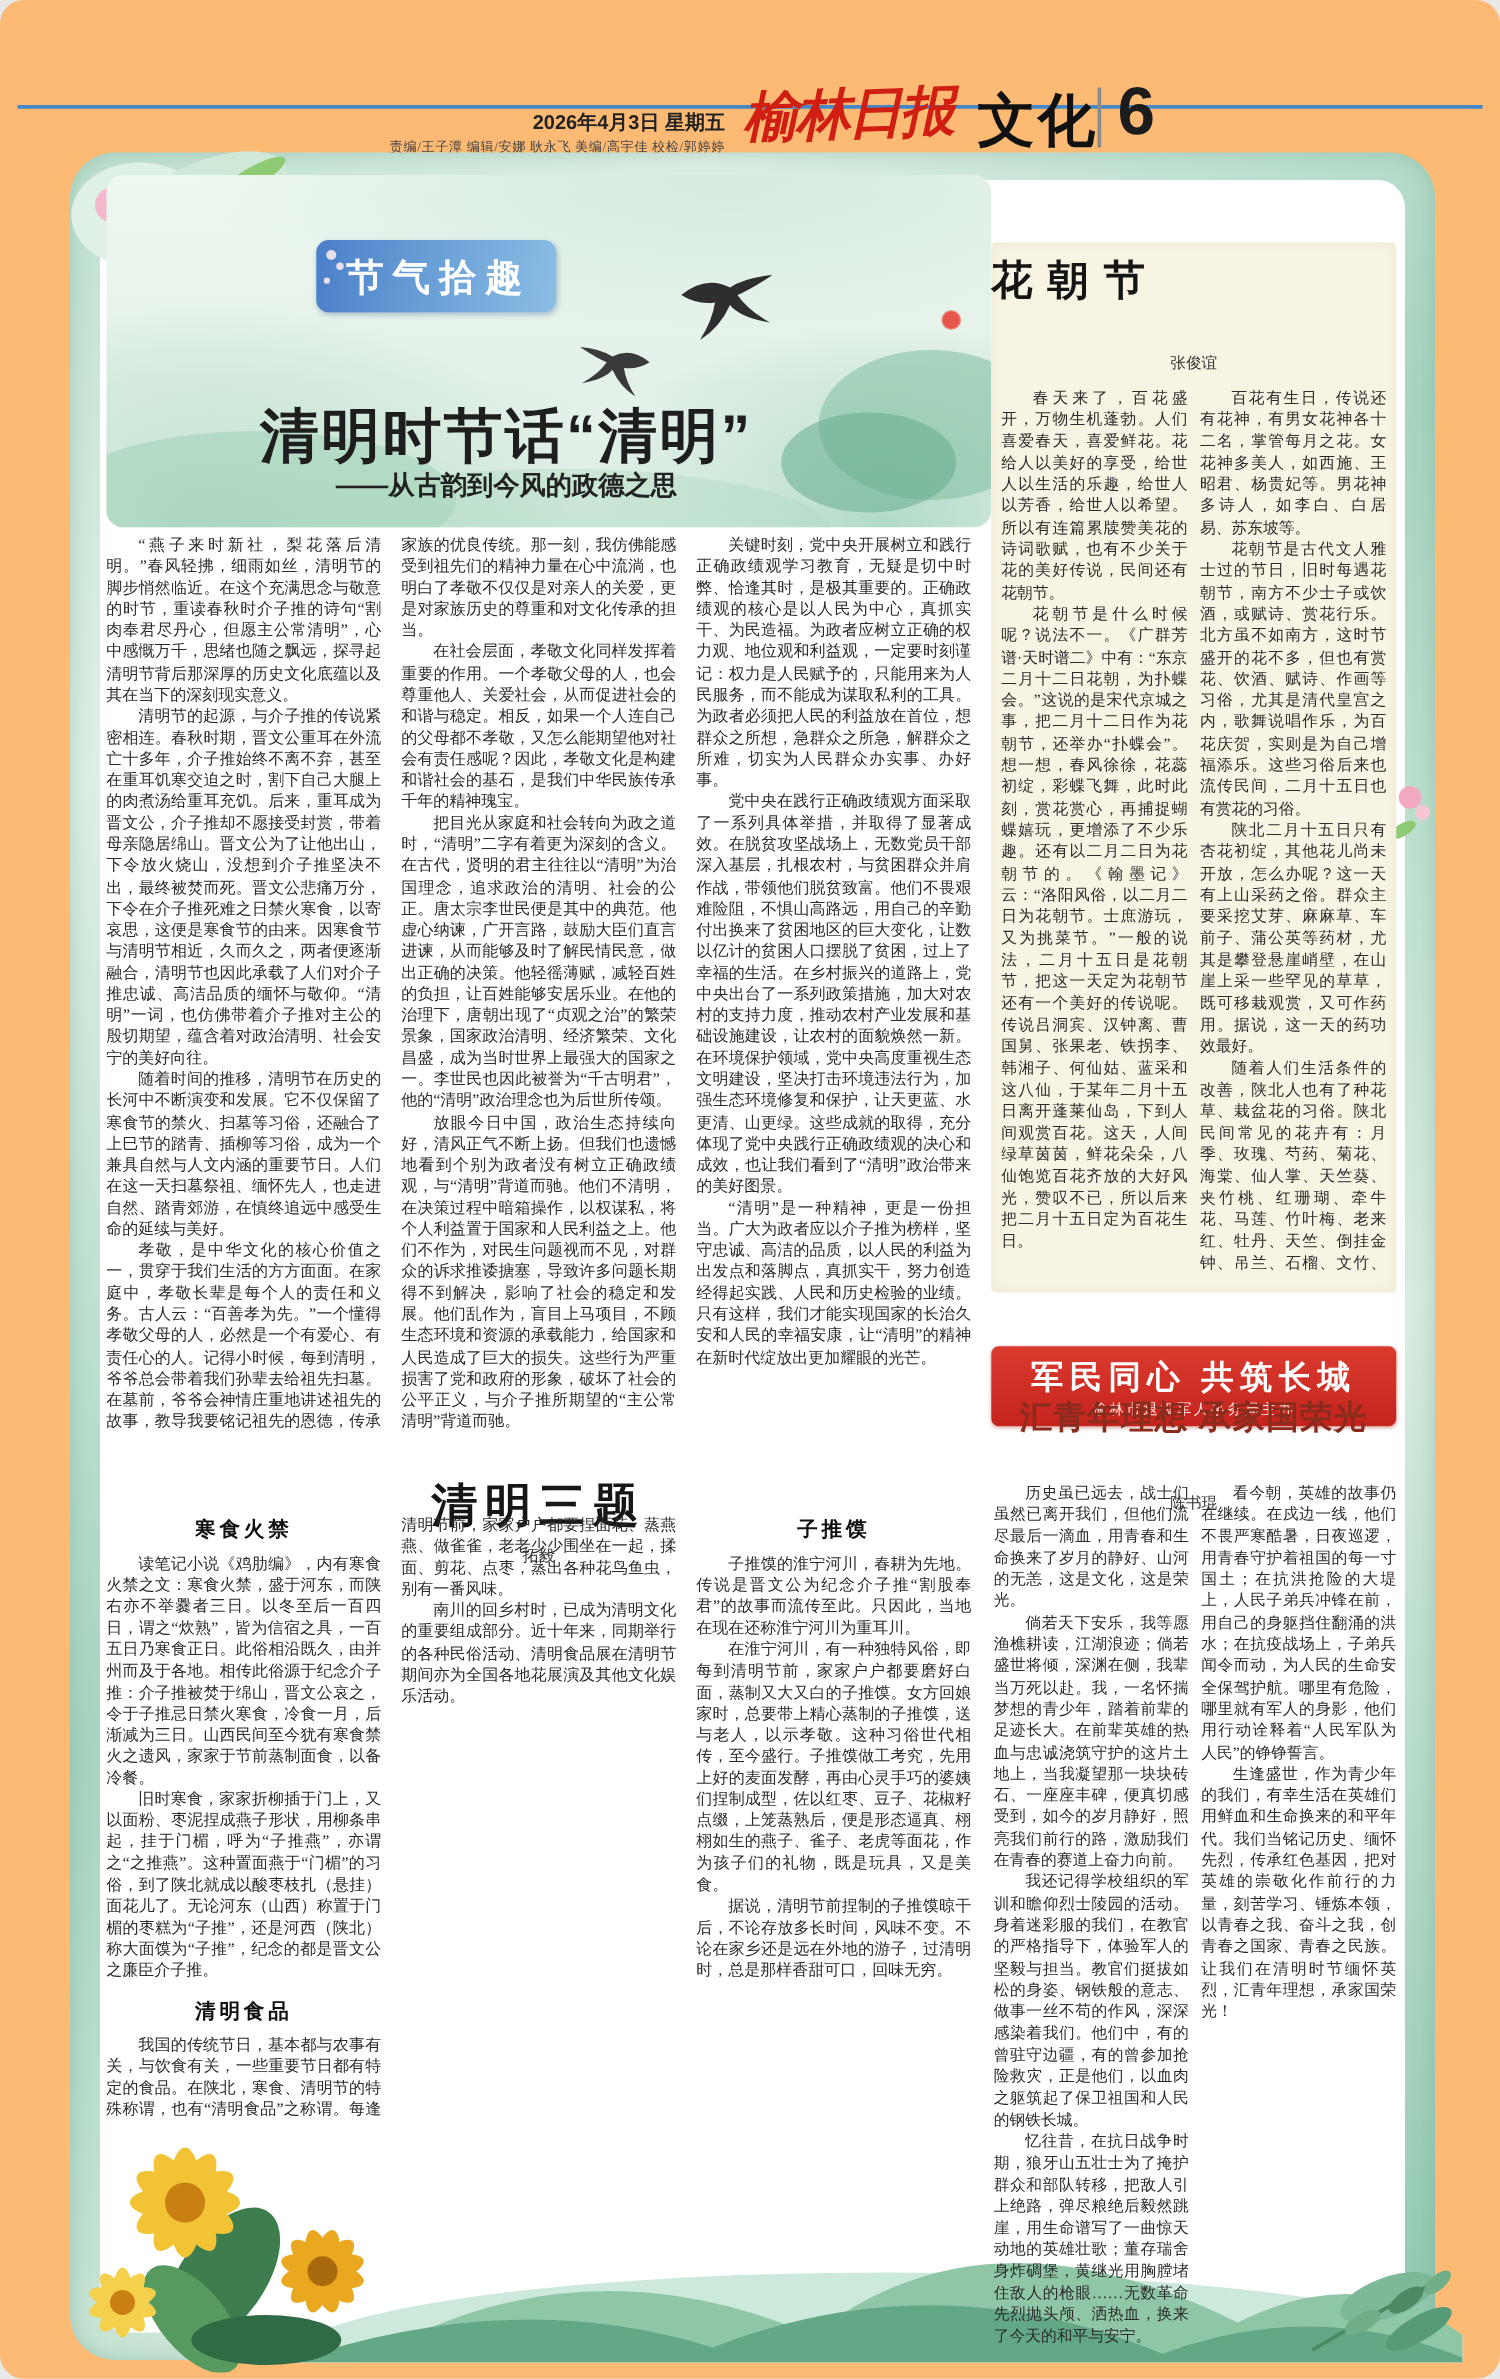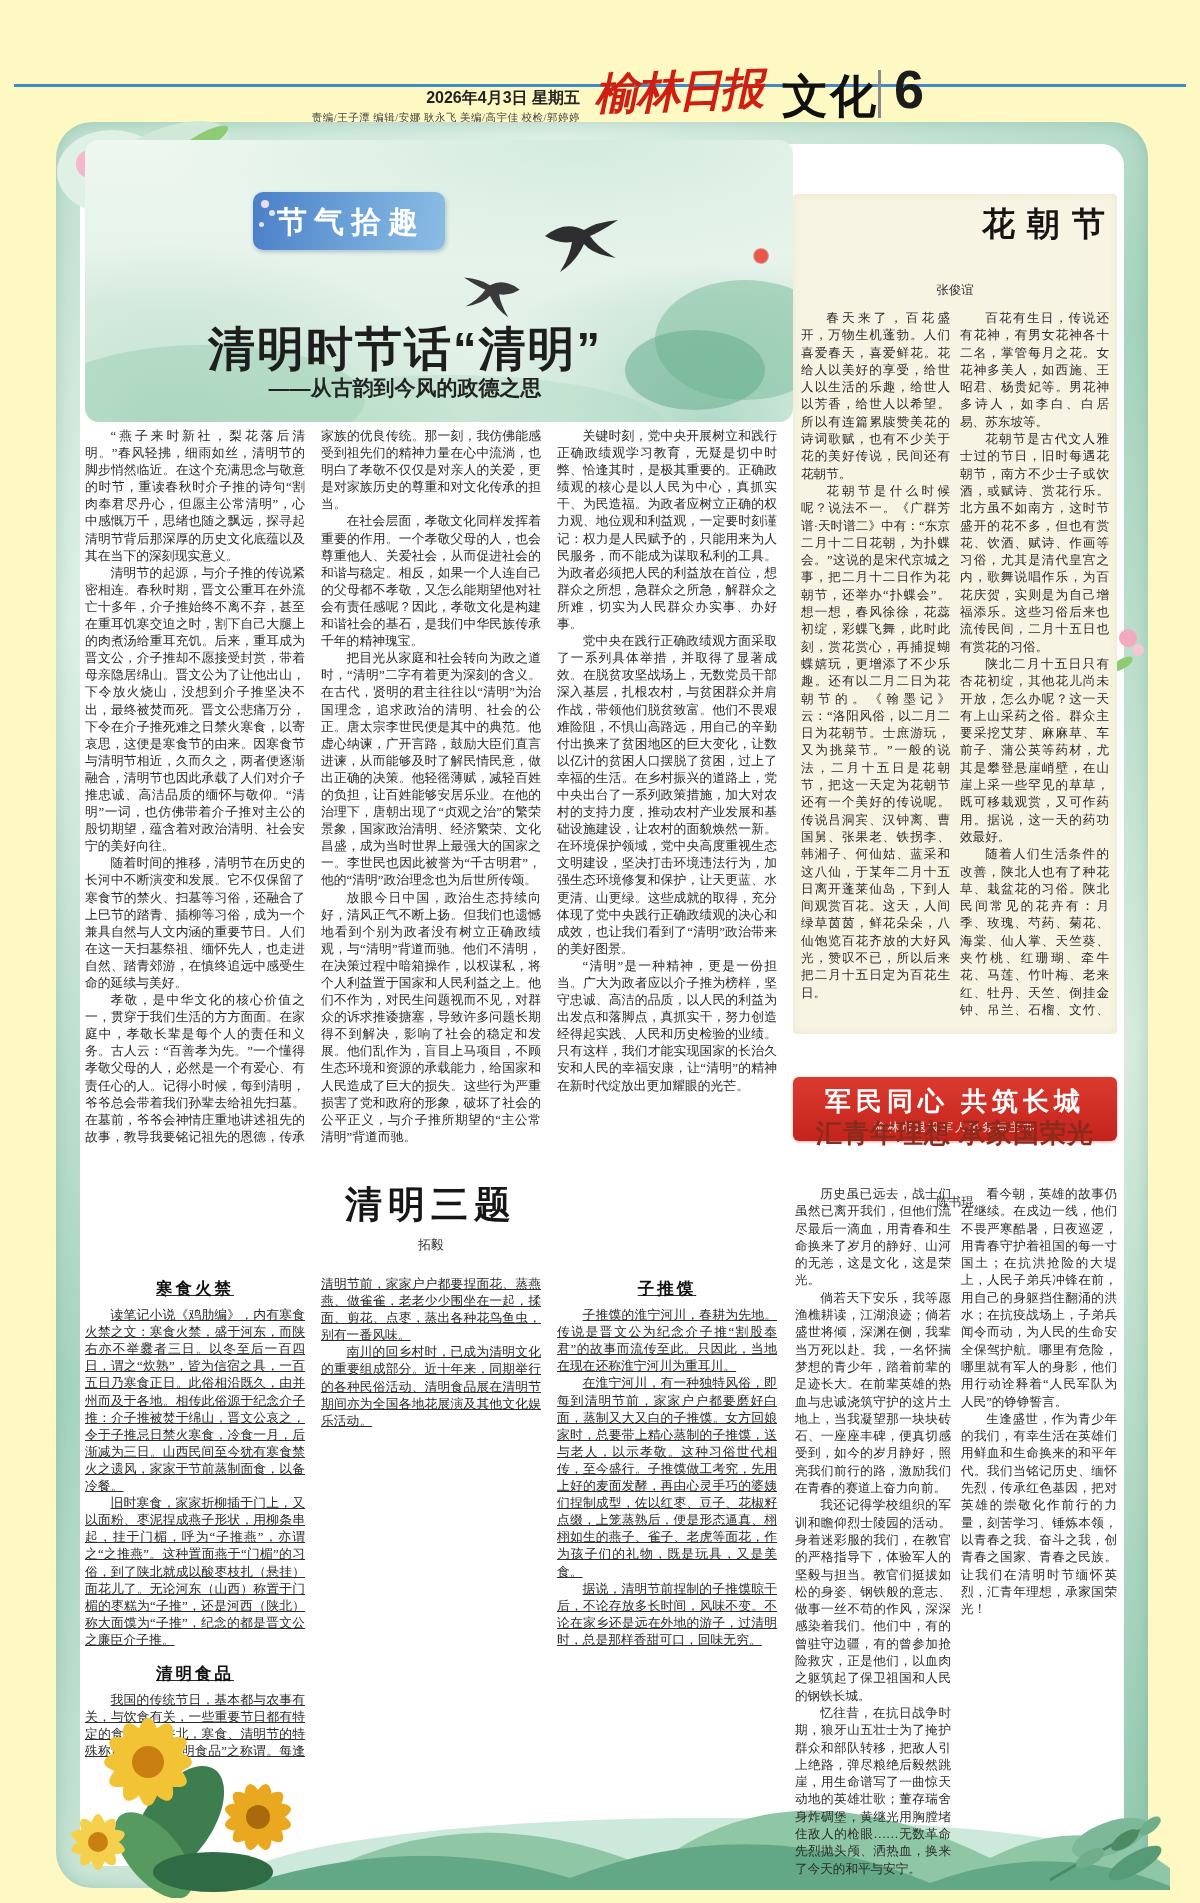--- a/index.html
+++ b/index.html
@@ -1,17 +1,17 @@
 <!DOCTYPE html>
 <html><head>
 <meta charset="utf-8">
 <style>
   html,body{margin:0;padding:0;background:#e8e8e8;}
-  #page{position:relative;width:1200px;height:1903px;background:#fef9c3;overflow:hidden;
-        font-family:"Liberation Serif","DejaVu Serif",serif;color:#262626;margin:0 auto;}
+  #page{position:relative;width:1200px;height:1903px;background:#fdba74;overflow:hidden;
+        font-family:"Liberation Serif","DejaVu Serif",serif;color:#262626;margin:0 auto;border-radius:19px;}
 
   
   .mast-rule{position:absolute;left:14px;top:84px;width:1172px;height:3px;background:#4488c8;}
   .mast-dateblock{position:absolute;left:160px;top:88px;width:420px;text-align:right;}
   .mast-date{font-size:16px;font-weight:bold;color:#222;font-family:"Liberation Sans",sans-serif;}
   .mast-editors{font-size:10.5px;color:#444;margin-top:2px;letter-spacing:.5px;}
   .paper-logo{position:absolute;left:594px;top:64px;width:180px;height:56px;
       font-size:44px;font-weight:bold;color:#d01f12;font-style:italic;
       transform:rotate(-2deg);letter-spacing:-2px;line-height:56px;white-space:nowrap;
       font-family:"Liberation Serif",serif;}
@@ -58,31 +58,31 @@
   .cols{position:absolute;text-align:justify;overflow:hidden;color:#2b2b2b;}
   .cols p{margin:0;text-indent:2em;}
   .body-main{left:85px;top:428px;width:692px;height:730px;font-size:12.8px;line-height:17.1px;
      column-count:3;column-gap:16px;column-fill:auto;}
 
   
   .qt-title{position:absolute;left:85px;top:1180px;width:692px;text-align:center;
      font-size:37px;font-weight:bold;color:#161616;letter-spacing:6px;
      font-family:"Liberation Sans",sans-serif;}
   .qt-byline{position:absolute;left:85px;top:1236px;width:692px;text-align:center;font-size:13px;color:#333;}
-  .body-qt{left:85px;top:1276px;width:692px;height:486px;font-size:12.8px;line-height:17.1px;
-     column-count:3;column-gap:16px;column-fill:auto;text-decoration:underline;}
+  .body-qt{left:85px;top:1212px;width:692px;height:486px;font-size:12.8px;line-height:17.1px;
+     column-count:3;column-gap:16px;column-fill:auto;}
   .body-qt h4{text-align:center;font-size:16.5px;font-weight:bold;color:#111;margin:4px 0 10px;
      font-family:"Liberation Sans",sans-serif;letter-spacing:3px;}
   .body-qt h4:nth-of-type(2){margin-top:16px;}
   .body-qt h4:nth-of-type(3){break-before:column;}
 
   
   .hz-box{position:absolute;left:793px;top:194px;width:324px;height:840px;background:#f8f4e3;
      border-radius:4px;box-shadow:inset 0 0 10px rgba(190,175,120,.18);}
-  .hz-title{position:absolute;left:793px;top:202px;width:324px;text-align:right;
+  .hz-title{position:absolute;left:793px;top:202px;width:324px;text-align:left;
      font-size:33px;font-weight:bold;color:#151515;letter-spacing:12px;
      font-family:"Liberation Serif",serif;}
   .hz-byline{position:absolute;left:793px;top:282px;width:324px;text-align:center;font-size:12.5px;color:#333;}
   .body-hz{left:801px;top:310px;width:308px;height:712px;font-size:12.6px;line-height:17.3px;
      column-count:2;column-gap:10px;column-fill:auto;}
 
   .red-banner{position:absolute;left:793px;top:1077px;width:324px;height:64px;border-radius:6px;
      background:linear-gradient(180deg,#da3a2e 0%,#c5241d 100%);text-align:center;
      box-shadow:0 1px 3px rgba(150,40,30,.4);}
   .red-banner .l1{margin-top:7px;font-size:26px;font-weight:bold;color:#ffffff;letter-spacing:5px;

